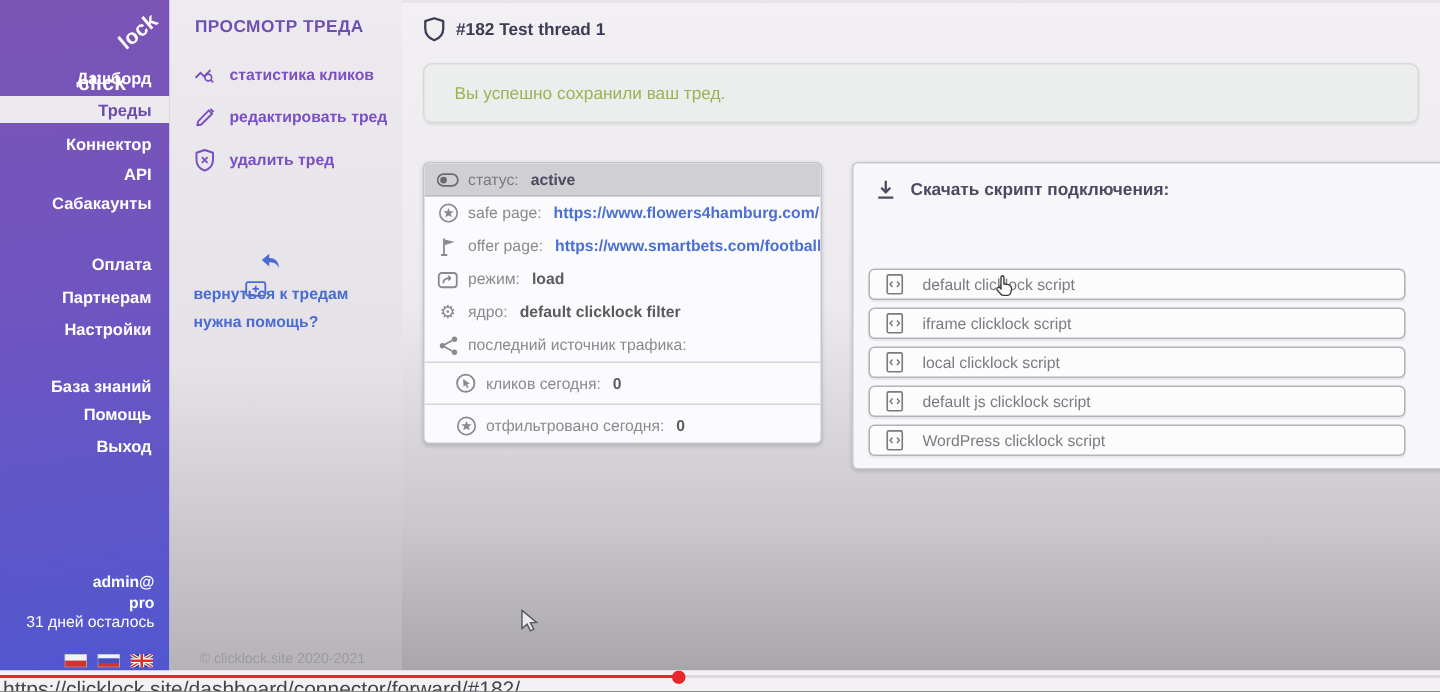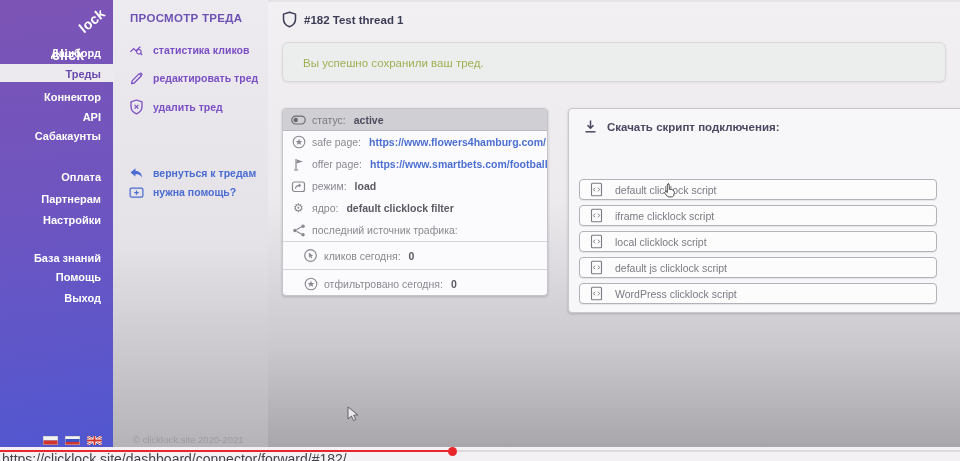--- a/index.html
+++ b/index.html
@@ -26,21 +26,21 @@
   .flags { position:absolute; left:43px; bottom:2px; display:flex; gap:7px; }
   .flags svg { display:block; }
 
   
   .panel2 { position:absolute; left:113px; top:0; width:155px; height:447px;
             background:linear-gradient(#edebef 0%, #e4e2e6 55%, #b5b3b8 100%); }
   .panel2-title { position:absolute; left:17px; top:12px; color:#6d50b4; font-size:11.5px; font-weight:bold; letter-spacing:.3px; }
   .tm-item { position:absolute; left:16px; display:flex; align-items:center; gap:9px; height:16px; cursor:pointer; }
   .tm-item span { color:#7a4fc4; font-size:10.5px; font-weight:bold; }
   .tm0{top:42px}.tm1{top:70px}.tm2{top:99px}
-  .tm-link { position:absolute; left:16px; display:flex; align-items:center; gap:9px; height:14px; cursor:pointer; }
+  .tm-link { position:absolute; left:16px; display:flex; align-items:center; gap:9px; height:14px; cursor:pointer;flex-direction:column; }
   .tm-link span { color:#4a6bd2; font-size:10.5px; font-weight:bold; }
   .tl0{top:166px}.tl1{top:185px}
   .copyright { position:absolute; left:20px; top:434px; color:#9c9aa0; font-size:9.5px; }
 
   
   .main { position:absolute; left:268px; top:0; width:692px; height:447px;
           background:linear-gradient(#f2f0f3 0%, #eceaed 45%, #cac8cd 78%, #a8a6ab 100%); }
   .main-topedge { position:absolute; left:0; top:0; width:692px; height:2px; background:rgba(0,0,0,0.05); }
   .page-header { position:absolute; left:14px; top:11px; display:flex; align-items:center; gap:7px; }
   .page-header h1 { color:#3d3c55; font-size:11.5px; font-weight:bold; }
@@ -106,20 +106,25 @@
       <div class="nav-item n2">Коннектор</div>
       <div class="nav-item n3">API</div>
       <div class="nav-item n4">Сабакаунты</div>
       <div class="nav-item n5">Оплата</div>
       <div class="nav-item n6">Партнерам</div>
       <div class="nav-item n7">Настройки</div>
       <div class="nav-item n8">База знаний</div>
       <div class="nav-item n9">Помощь</div>
       <div class="nav-item n10">Выход</div>
     </nav>
+    <div class="account">
+      <div>admin@</div>
+      <div>pro</div>
+      <div class="days">31 дней осталось</div>
+    </div>
     <div class="flags">
       <svg width="15" height="9">
         <rect x="0" y="0" width="15" height="4.5" fill="#f2f2f2"></rect>
           <rect x="0" y="4.5" width="15" height="4.5" fill="#d0342c"></rect>
         <rect x="0.25" y="0.25" width="14.5" height="8.5" fill="none" stroke="#bbb" stroke-width="0.5"></rect>
       </svg>
       <svg width="15" height="9">
         <rect x="0" y="0" width="15" height="3" fill="#f2f2f2"></rect>
           <rect x="0" y="3" width="15" height="3" fill="#3f51c1"></rect>
           <rect x="0" y="6" width="15" height="3" fill="#d0342c"></rect>

